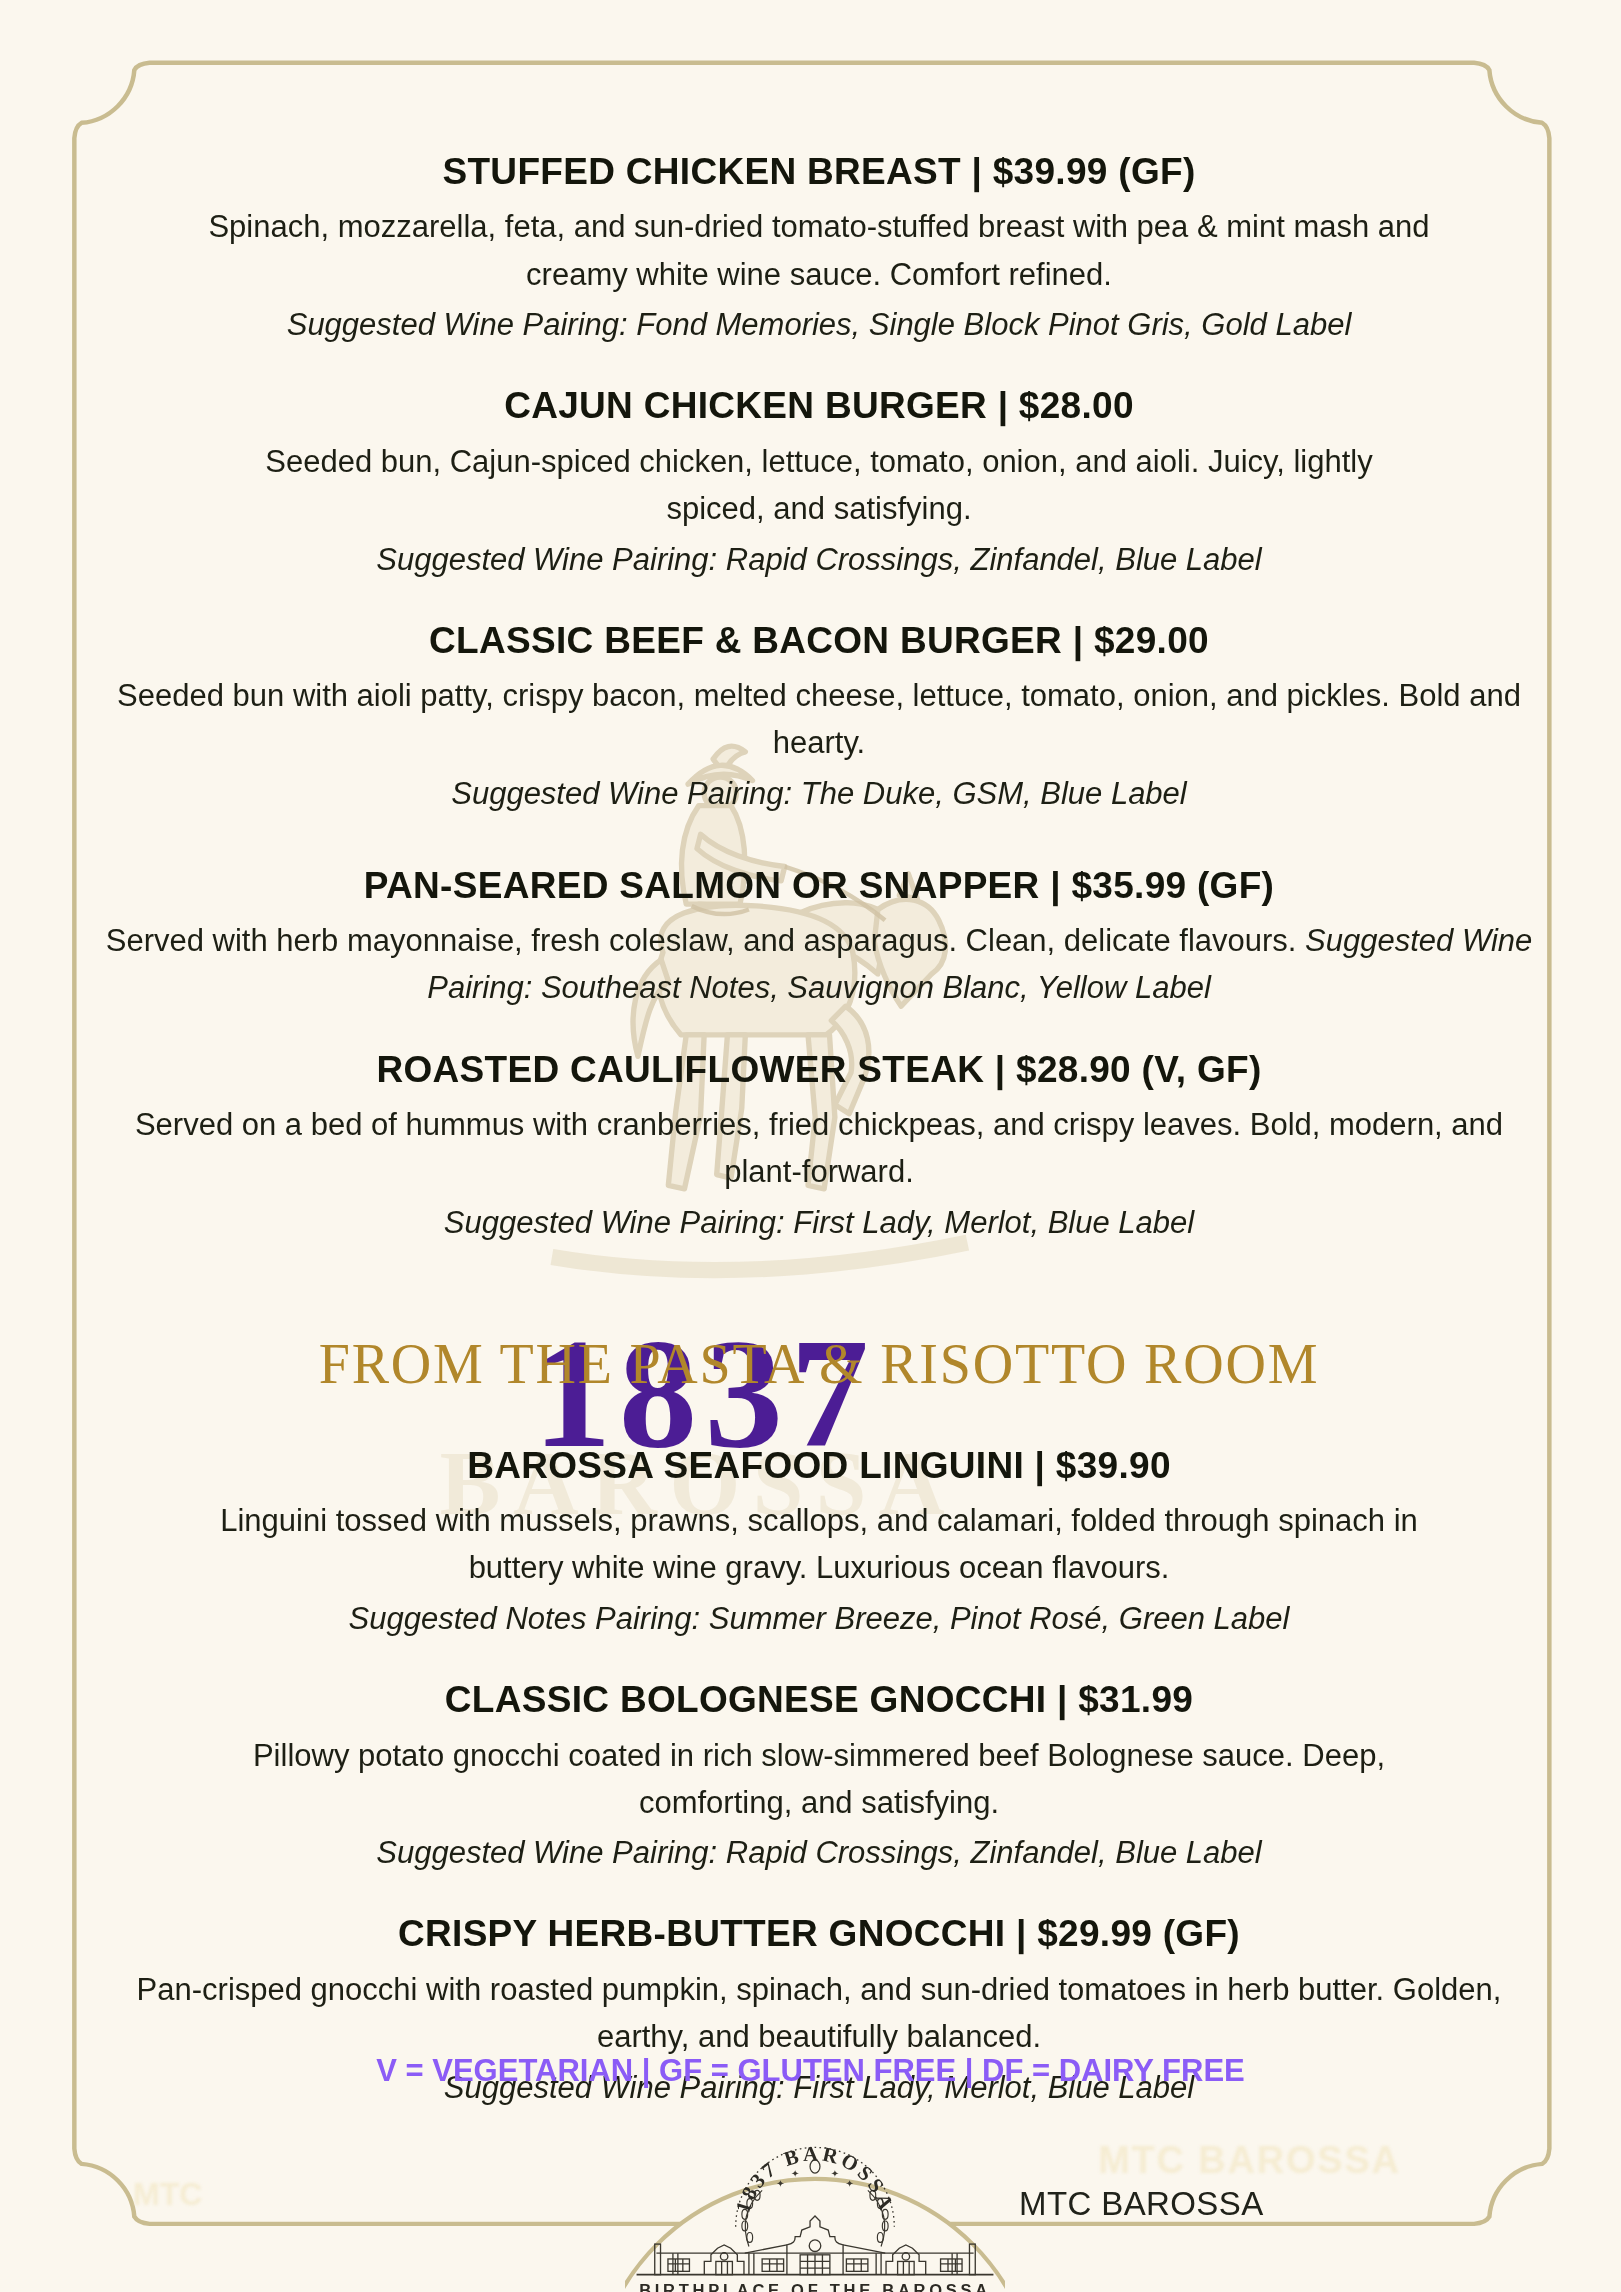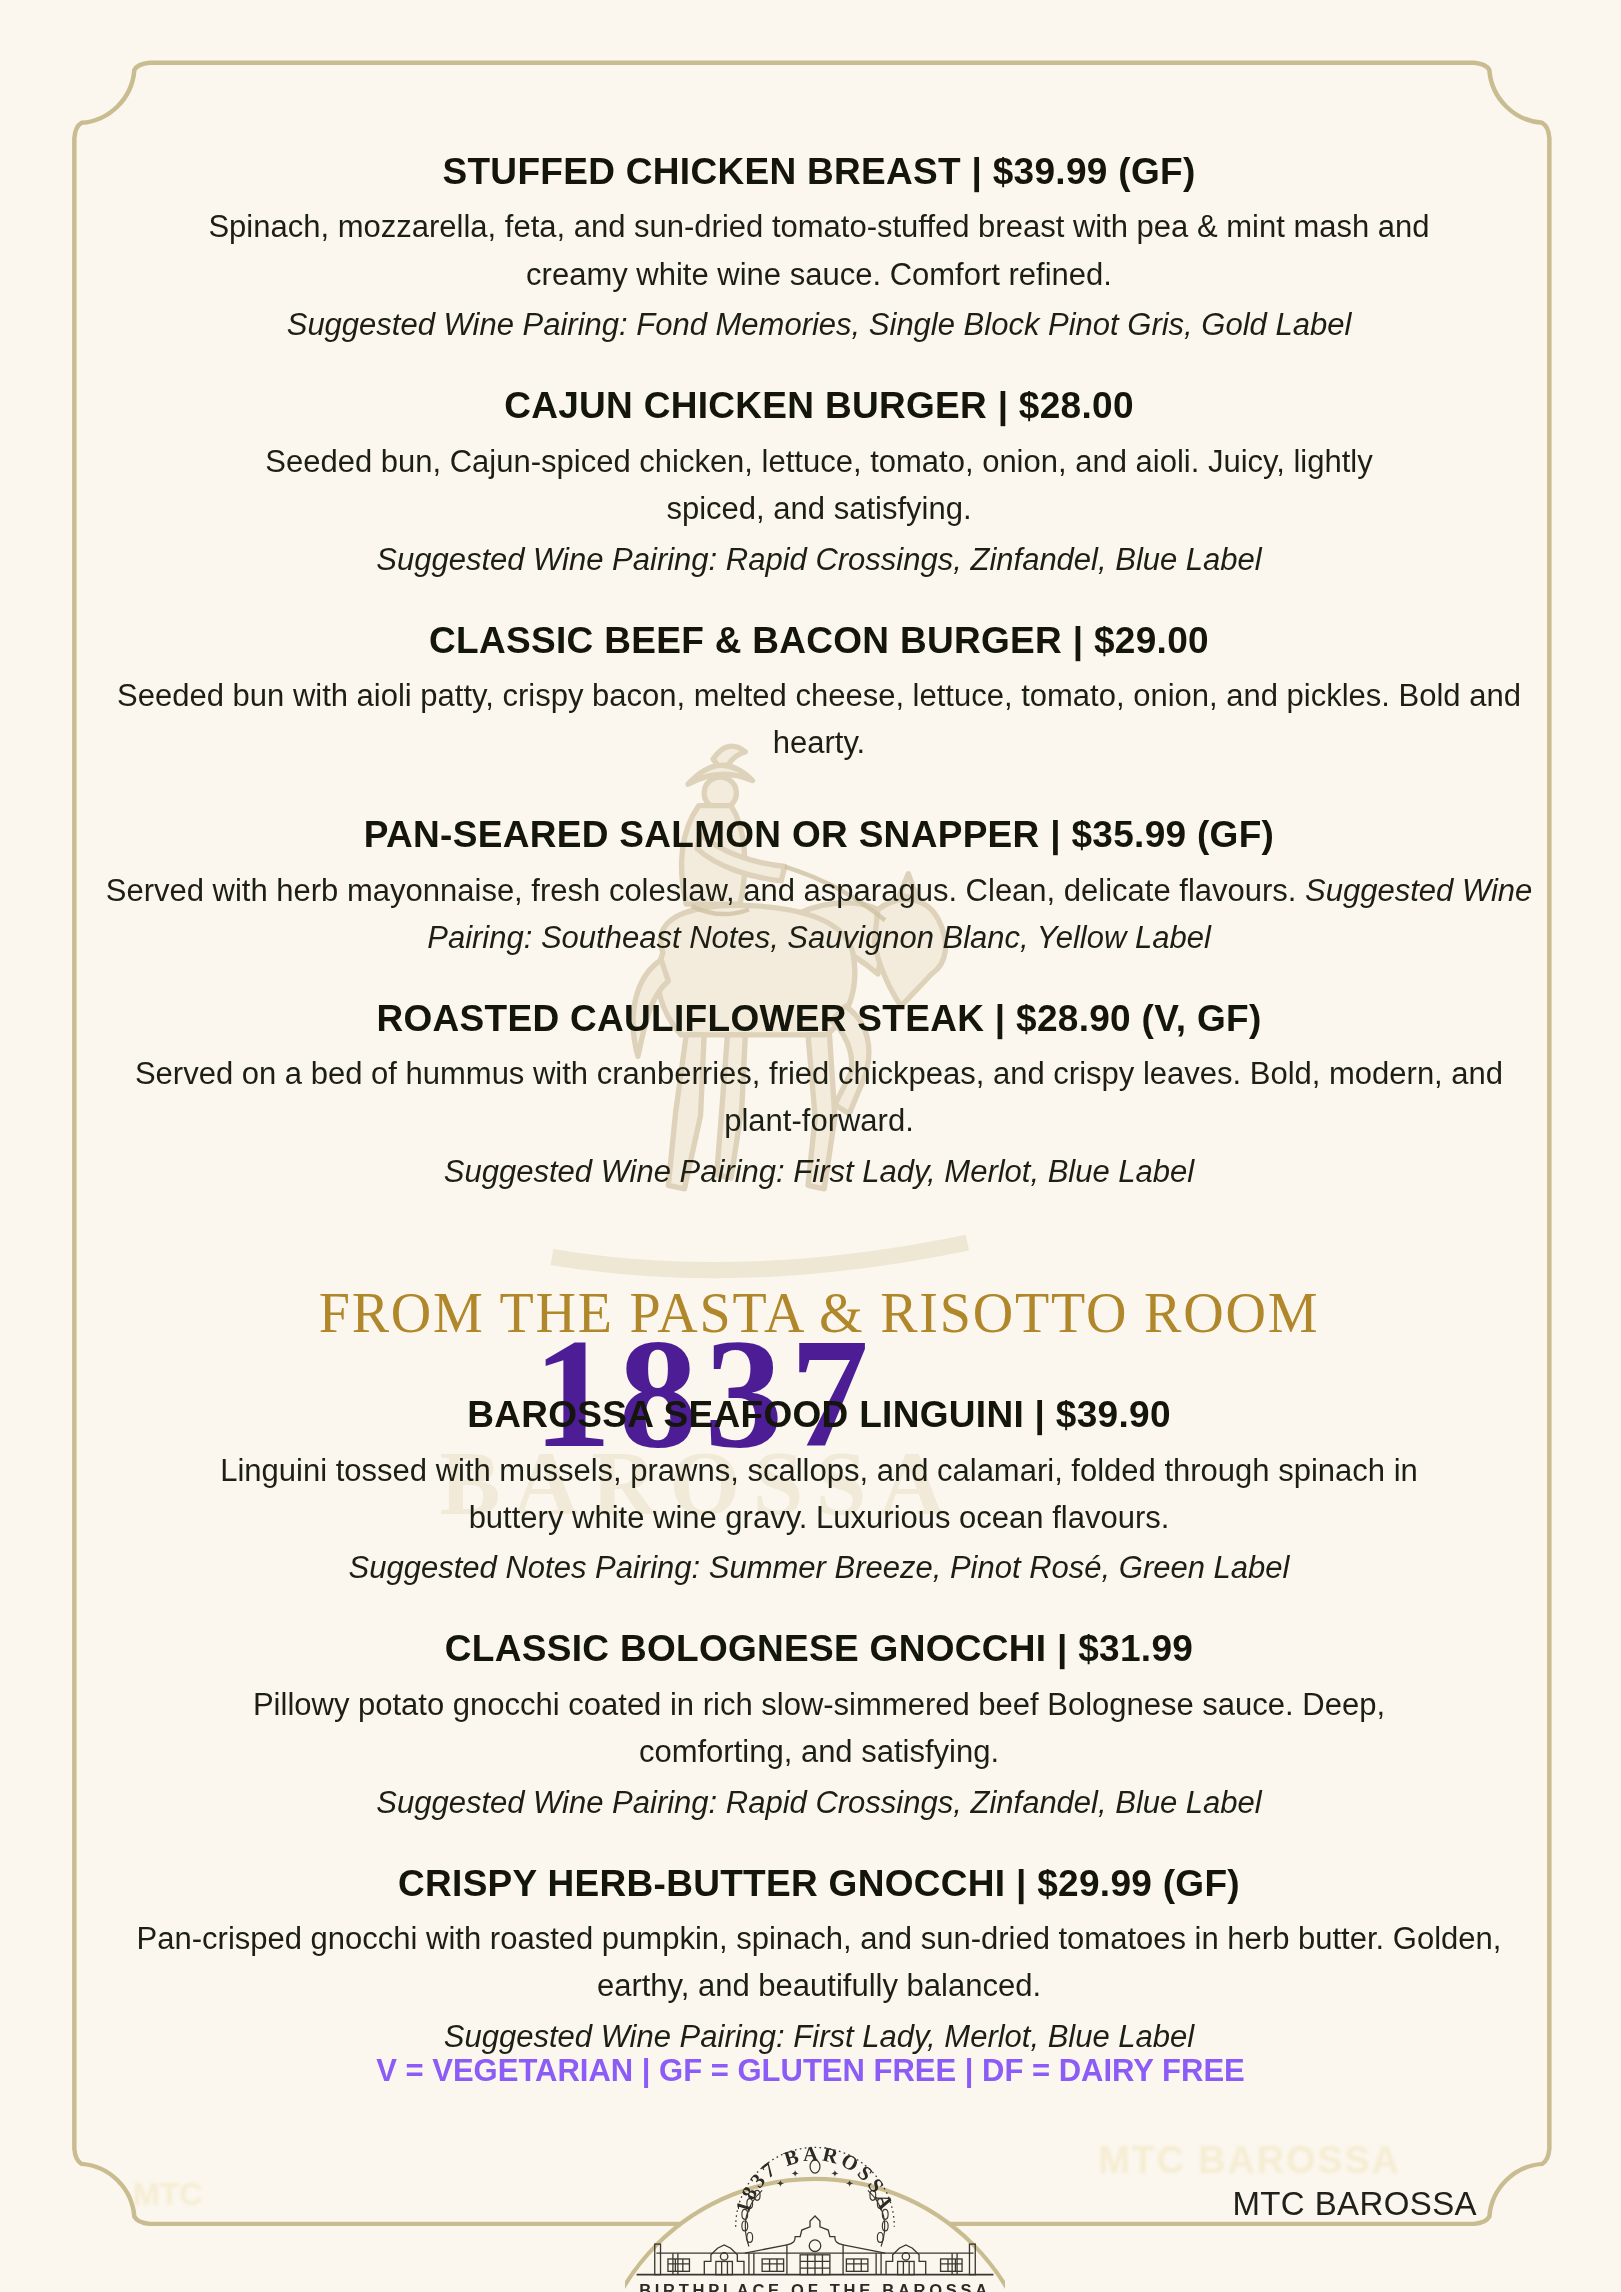--- a/index.html
+++ b/index.html
@@ -18,21 +18,21 @@
         letter-spacing:1.8px;color:#b1872b;margin:86px auto 48px auto;}
   
   .legend{position:absolute;top:2053px;left:0;width:100%;text-align:center;z-index:2;
         font-size:31px;font-weight:bold;color:#8b5cf6;}
   
   .wm-year{position:absolute;top:1303px;left:0;width:1397px;text-align:center;z-index:0;
         font-family:"Liberation Serif",serif;font-weight:bold;font-size:157px;color:#4c1d95;letter-spacing:7.2px;margin-left:6px;}
   .wm-name{position:absolute;top:1431px;left:0;width:1397px;text-align:center;z-index:0;
         font-family:"Liberation Serif",serif;font-weight:bold;font-size:91px;color:#f1ead9;letter-spacing:12.5px;}
   
-  .brand-text{position:absolute;top:2185px;left:1092px;width:385px;text-align:right;
+  .brand-text{position:absolute;top:2185px;left:1019px;width:385px;text-align:left;
         font-size:33px;color:#20221a;letter-spacing:0.4px;z-index:3;}
   .ghost{position:absolute;font-weight:bold;color:#f5ecd2;filter:blur(1.8px);z-index:1;}
   .ghost-right{top:2139px;left:1057px;width:385px;text-align:center;font-size:38px;letter-spacing:1.8px;}
   .ghost-left{top:2176px;left:133px;font-size:32px;}
   .emblem{position:absolute;top:2121px;left:625px;z-index:3;}
 </style>
 </head>
 <body>
 
 <div class="page">
@@ -91,20 +91,21 @@
         <p class="pairing" style="max-width: 1227px;">Suggested Wine Pairing: Fond Memories, Single Block Pinot Gris, Gold Label</p>
       </div>
       <div class="menu-item">
         <h3 class="item-title">CAJUN CHICKEN BURGER | $28.00</h3>
         <p style="max-width: 1128px;">Seeded bun, Cajun-spiced chicken, lettuce, tomato, onion, and aioli. Juicy, lightly spiced, and satisfying.</p>
         <p class="pairing" style="max-width: 1128px;">Suggested Wine Pairing: Rapid Crossings, Zinfandel, Blue Label</p>
       </div>
       <div class="menu-item">
         <h3 class="item-title">CLASSIC BEEF &amp; BACON BURGER | $29.00</h3>
         <p style="max-width: 1433px;">Seeded bun with aioli patty, crispy bacon, melted cheese, lettuce, tomato, onion, and pickles. Bold and hearty.</p>
+        <p class="pairing" style="max-width: 1433px;">Suggested Wine Pairing: The Duke, GSM, Blue Label</p>
       </div>
       <div class="menu-item" style="margin-top: 47px;">
         <h3 class="item-title">PAN-SEARED SALMON OR SNAPPER | $35.99 (GF)</h3>
         <p style="max-width: 1487px;"><span>Served with herb mayonnaise, fresh coleslaw, and asparagus. Clean, delicate flavours. </span><i>Suggested Wine Pairing: Southeast Notes, Sauvignon Blanc, Yellow Label</i></p>
       </div>
       <div class="menu-item" style="margin-top: 23px;">
         <h3 class="item-title">ROASTED CAULIFLOWER STEAK | $28.90 (V, GF)</h3>
         <p style="max-width: 1424px;">Served on a bed of hummus with cranberries, fried chickpeas, and crispy leaves. Bold, modern, and plant-forward.</p>
         <p class="pairing" style="max-width: 1424px;">Suggested Wine Pairing: First Lady, Merlot, Blue Label</p>
       </div>

